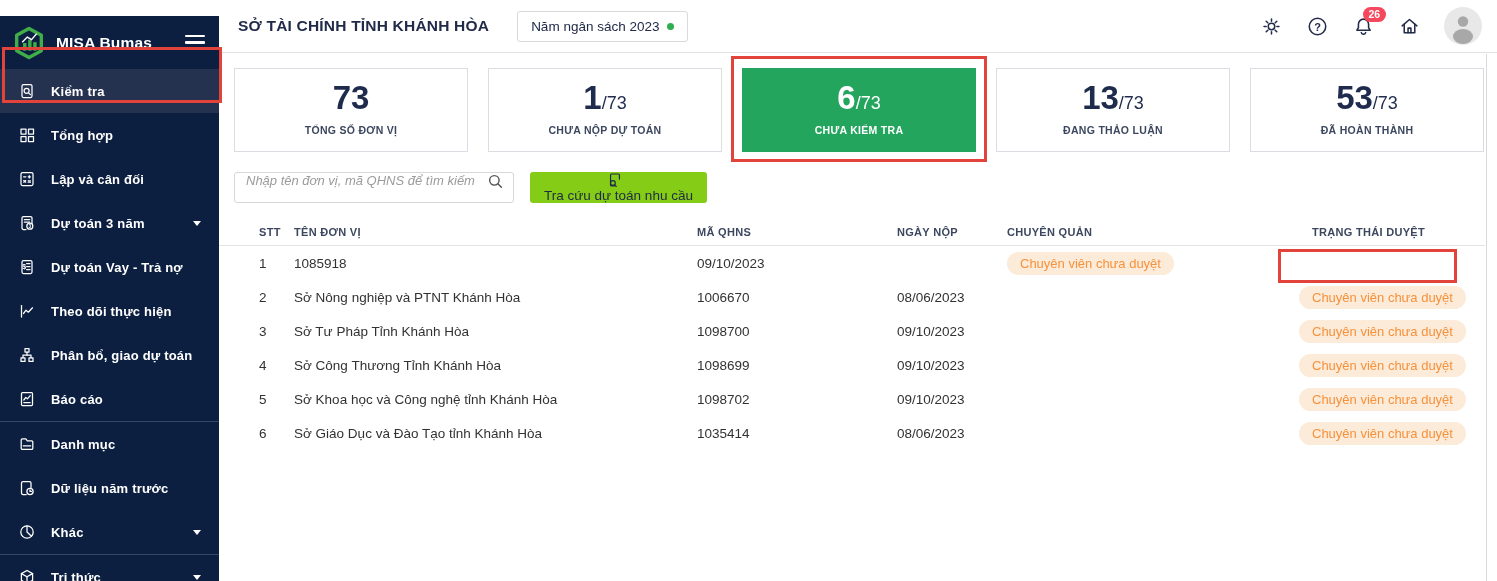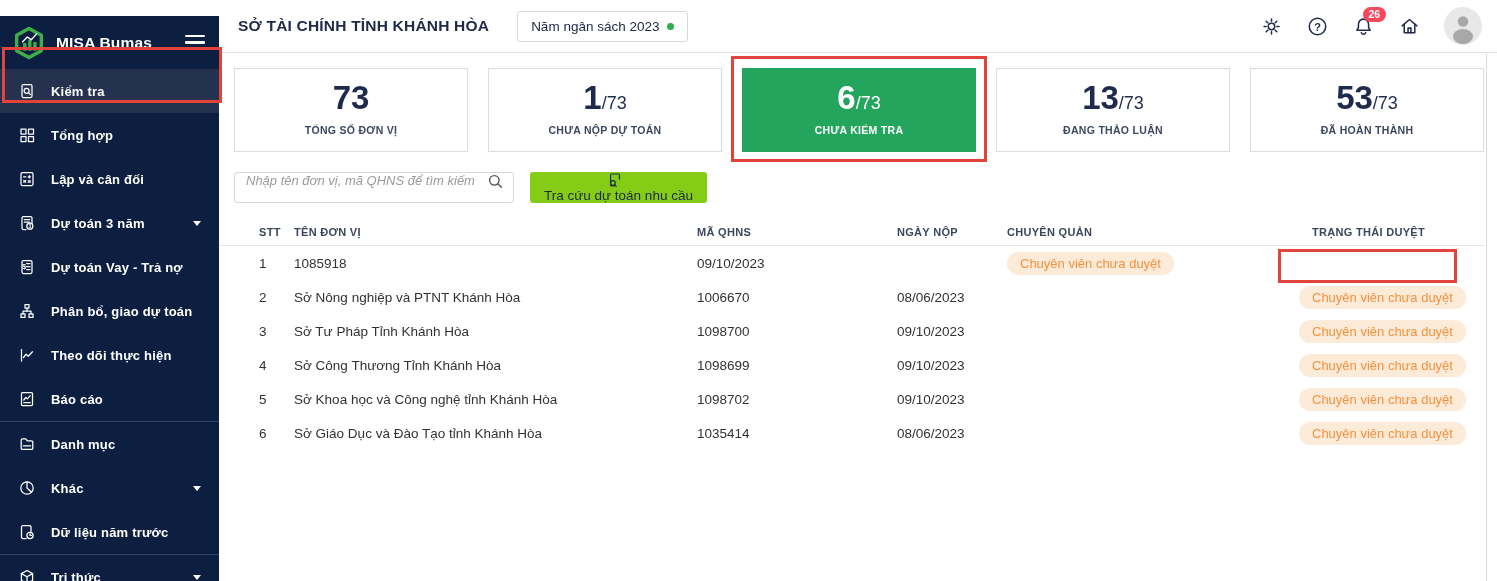--- a/index.html
+++ b/index.html
@@ -152,43 +152,43 @@
             <line x1="8.6" y1="11.6" x2="12" y2="11.6"></line>
             <text x="6.4" y="11" font-size="7" text-anchor="middle" fill="#fff" stroke="none" font-family="Liberation Sans, sans-serif">$</text>
           </svg>
       </span>
       <span>Dự toán Vay - Trả nợ</span>
     </div>
 
     <div class="menu-item">
       <span class="mi-icon">
         <svg width="18" height="18" viewBox="0 0 18 18">
+            <line x1="3.5" y1="3.5" x2="3.5" y2="15"></line>
+            <polyline points="5.5,11.5 8,8.2 10.3,10.2 14.5,5.8"></polyline>
+          </svg>
+      </span>
+      <span>Theo dõi thực hiện</span>
+    </div>
+
+    <div class="menu-item">
+      <span class="mi-icon">
+        <svg width="18" height="18" viewBox="0 0 18 18">
             <rect x="7" y="2.5" width="4" height="3.6"></rect>
             <rect x="3" y="11.8" width="4" height="3.6"></rect>
             <rect x="11" y="11.8" width="4" height="3.6"></rect>
             <line x1="9" y1="6.1" x2="9" y2="9"></line>
             <polyline points="5,11.8 5,9 13,9 13,11.8"></polyline>
           </svg>
       </span>
       <span>Phân bổ, giao dự toán</span>
     </div>
 
     <div class="menu-item">
       <span class="mi-icon">
         <svg width="18" height="18" viewBox="0 0 18 18">
-            <line x1="3.5" y1="3.5" x2="3.5" y2="15"></line>
-            <polyline points="5.5,11.5 8,8.2 10.3,10.2 14.5,5.8"></polyline>
-          </svg>
-      </span>
-      <span>Theo dõi thực hiện</span>
-    </div>
-
-    <div class="menu-item">
-      <span class="mi-icon">
-        <svg width="18" height="18" viewBox="0 0 18 18">
             <rect x="3.5" y="2.5" width="11" height="13" rx="1"></rect>
             <polyline points="5.8,10 7.8,7.4 9.4,8.8 12.2,5.6"></polyline>
             <line x1="5.8" y1="12.6" x2="12.2" y2="12.6"></line>
           </svg>
       </span>
       <span>Báo cáo</span>
     </div>
 
     <div class="sb-divider"></div>
 
@@ -198,37 +198,37 @@
             <path d="M3.2 13.2 V5 a1.2 1.2 0 0 1 1.2 -1.2 h3.4 l1.5 2 h4.3 A1.2 1.2 0 0 1 14.8 7 v6.2 a1.2 1.2 0 0 1 -1.2 1.2 H4.4 a1.2 1.2 0 0 1 -1.2 -1.2 z"></path>
             <line x1="5.3" y1="10.8" x2="12.7" y2="10.8"></line>
           </svg>
       </span>
       <span>Danh mục</span>
     </div>
 
     <div class="menu-item">
       <span class="mi-icon">
         <svg width="18" height="18" viewBox="0 0 18 18">
-            <circle cx="9" cy="9" r="6.2"></circle>
-            <polyline points="9,2.8 9,9 13.5,13.3"></polyline>
-          </svg>
-      </span>
-      <span>Khác</span>
-      <span class="caret"></span>
-    </div>
-
-    <div class="menu-item">
-      <span class="mi-icon">
-        <svg width="18" height="18" viewBox="0 0 18 18">
             <path d="M13 8.5 V4 a1.5 1.5 0 0 0 -1.5 -1.5 h-6.5 A1.5 1.5 0 0 0 3.5 4 v10 a1.5 1.5 0 0 0 1.5 1.5 H8.2"></path>
             <circle cx="12" cy="12.4" r="3.1"></circle>
             <polyline points="12,10.8 12,12.4 13.4,12.4"></polyline>
           </svg>
       </span>
       <span>Dữ liệu năm trước</span>
+    </div>
+
+    <div class="menu-item">
+      <span class="mi-icon">
+        <svg width="18" height="18" viewBox="0 0 18 18">
+            <circle cx="9" cy="9" r="6.2"></circle>
+            <polyline points="9,2.8 9,9 13.5,13.3"></polyline>
+          </svg>
+      </span>
+      <span>Khác</span>
+      <span class="caret"></span>
     </div>
 
     <div class="sb-divider"></div>
 
     <div class="menu-item">
       <span class="mi-icon">
         <svg width="18" height="18" viewBox="0 0 18 18">
             <path d="M9 2.5 L14.6 5.6 V12.4 L9 15.5 L3.4 12.4 V5.6 Z"></path>
             <polyline points="3.4,5.6 9,8.7 14.6,5.6"></polyline>
             <line x1="9" y1="8.7" x2="9" y2="15.5"></line>

